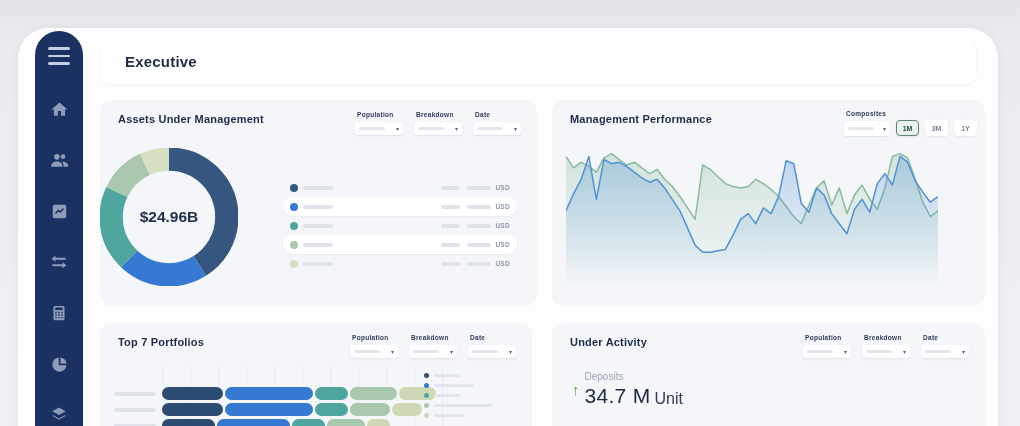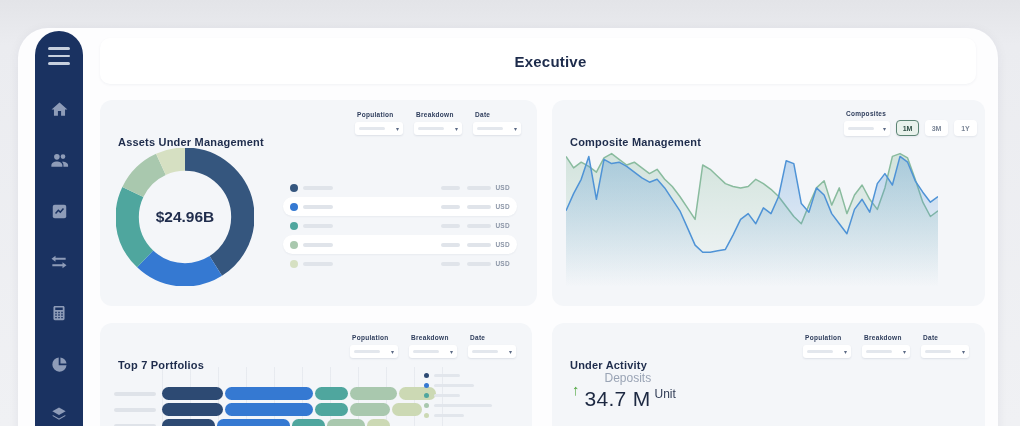--- a/index.html
+++ b/index.html
@@ -13,39 +13,39 @@
     box-sizing:border-box;z-index:5;}
   .hamburger{width:22px;height:18px;display:flex;flex-direction:column;justify-content:space-between;cursor:pointer;}
   .hamburger span{display:block;height:2.6px;border-radius:2px;background:#c7d0de;}
   .nav-item{background:none;border:none;padding:0;margin:0;cursor:pointer;height:20px;display:flex;
     align-items:center;justify-content:center;}
   .nav-item:first-of-type{margin-top:34px;}
   .nav-item + .nav-item{margin-top:31px;}
   .nav-item svg{fill:#8e9cb8;}
   
   .header-card{position:absolute;left:100px;top:38px;width:876px;height:46px;background:#fff;
-    border-radius:10px;box-shadow:0 1px 3px rgba(20,40,80,.05);display:flex;align-items:center;z-index:2;justify-content:center;}
+    border-radius:10px;box-shadow:0 1px 3px rgba(20,40,80,.05);display:flex;align-items:center;z-index:2;}
   .header-title{margin-left:25px;font-size:15px;font-weight:bold;color:#1d2b4b;letter-spacing:.2px;}
   
   .card{position:absolute;background:#f4f6f9;border-radius:12px;z-index:2;}
   #aum-card{left:100px;top:100px;width:437px;height:206px;}
   #composite-card{left:552px;top:100px;width:433px;height:206px;}
   #portfolios-card{left:100px;top:323px;width:432px;height:190px;}
   #cash-card{left:552px;top:323px;width:433px;height:190px;}
-  .card-title{position:absolute;left:18px;top:36px;font-size:11px;font-weight:bold;color:#1e2c4c;letter-spacing:.2px;}
+  .card-title{position:absolute;left:18px;top:13px;font-size:11px;font-weight:bold;color:#1e2c4c;letter-spacing:.2px;}
   
   .filters{position:absolute;right:16px;top:11px;display:flex;gap:11px;}
   .filter{display:flex;flex-direction:column;}
   .f-label{font-size:6.5px;font-weight:bold;color:#2e3d5c;letter-spacing:.3px;margin-bottom:4px;margin-left:2px;}
   .f-select{width:48px;height:13px;background:#fff;border-radius:3px;box-shadow:0 1px 2px rgba(20,40,80,.10);
     display:flex;align-items:center;padding:0 4px;box-sizing:border-box;cursor:pointer;}
   .f-dash{width:26px;height:3px;background:#e3e7ed;border-radius:2px;}
   .f-caret{margin-left:auto;font-size:6px;color:#5c6a85;line-height:1;}
   
-  #donut-wrap{position:absolute;left:16px;top:48px;width:138px;height:138px;}
+  #donut-wrap{position:absolute;left:0;top:48px;width:138px;height:138px;}
   #donut-center{position:absolute;left:0;top:0;width:138px;height:138px;display:flex;align-items:center;
     justify-content:center;font-size:15.5px;font-weight:bold;color:#1f2c4c;}
   #aum-legend{position:absolute;left:183px;top:78px;width:234px;}
   .aum-row{height:19px;border-radius:10px;display:flex;align-items:center;padding:0 7px;box-sizing:border-box;}
   .aum-row.alt{background:#fff;box-shadow:0 1px 2px rgba(20,40,80,.05);}
   .aum-dot{width:8px;height:8px;border-radius:50%;margin-right:5px;flex:none;}
   .aum-name{width:30px;height:4px;border-radius:2px;background:#e0e4ea;}
   .aum-sp{flex:1;}
   .aum-bar-a{width:19px;height:4px;border-radius:2px;background:#e0e4ea;margin-right:7px;}
   .aum-bar-b{width:24px;height:4px;border-radius:2px;background:#e0e4ea;margin-right:4px;}
@@ -67,24 +67,24 @@
   .p-label{width:42px;height:4px;border-radius:2px;background:#dfe3e9;margin-right:6px;flex:none;}
   .p-bars{display:flex;gap:2px;height:13px;}
   .p-seg{height:13px;border-radius:6.5px;}
   #p-legend{position:absolute;right:16px;top:50px;width:92px;}
   .pl-row{display:flex;align-items:center;margin-bottom:5px;}
   .pl-dot{width:5px;height:5px;border-radius:50%;margin-right:5px;flex:none;}
   .pl-line{height:3px;border-radius:2px;background:#e2e6ec;}
   
   .deposit{position:absolute;left:20px;top:48px;display:flex;}
   .up-arrow{color:#55a946;font-size:15px;font-weight:bold;margin-right:5px;margin-top:11px;line-height:1;}
-  .dep-label{font-size:12px;color:#9aa4b5;margin-bottom:2px;margin-left:20px;}
+  .dep-label{font-size:10px;color:#9aa4b5;margin-bottom:2px;}
   .dep-value{font-size:21px;color:#1d2942;letter-spacing:.3px;}
-  .dep-unit{font-size:12px;color:#313d56;margin-left:4px;}
-  .dep-value-row{display:flex;align-items:flex-start;}
+  .dep-unit{font-size:16px;color:#313d56;margin-left:4px;}
+  .dep-value-row{display:flex;align-items:flex-end;}
 </style>
 </head>
 <body>
 
 <div class="window"></div>
 
 <aside class="sidebar">
   <div class="hamburger">
     <span></span>
     <span></span>
@@ -208,21 +208,21 @@
         <span class="aum-name"></span>
         <span class="aum-sp"></span>
         <span class="aum-bar-a"></span>
         <span class="aum-bar-b"></span>
         <span class="aum-usd">USD</span>
       </div>
     </div>
 </section>
 
 <section class="card" id="composite-card">
-  <span class="card-title">Composite Management</span>
+  <span class="card-title">Management Performance</span>
   <div class="composites-cluster">
     <div class="comp-group filter">
       <span class="f-label">Composites</span>
       <div class="f-select comp-select">
         <span class="f-dash"></span>
         <span class="f-caret">▾</span>
       </div>
     </div>
     <button class="range-btn selected">1M</button>
     <button class="range-btn">3M</button>

